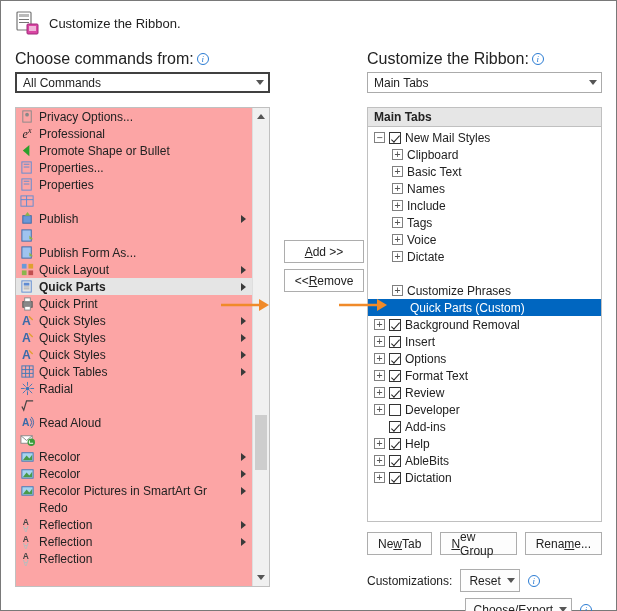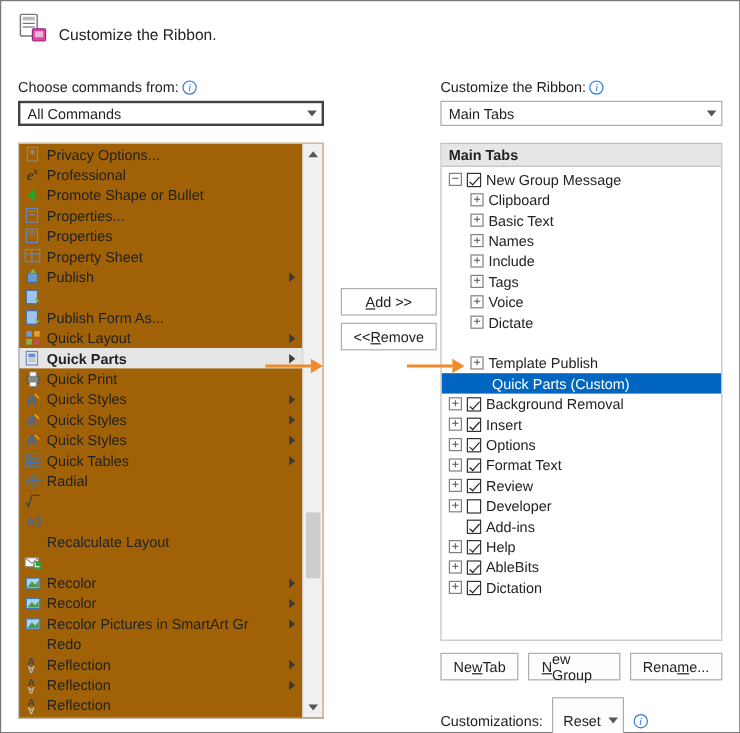--- a/index.html
+++ b/index.html
@@ -1,32 +1,32 @@
 <!DOCTYPE html>
 <html><head>
 <meta charset="utf-8">
 <style>
 * { margin: 0; padding: 0; box-sizing: border-box; }
 body { font-family: "Segoe UI", Tahoma, sans-serif; font-size: 12px; color: #222; background: #fff; width: 617px; height: 611px; overflow: hidden; }
 .dialog { border: 1px solid #797979; width: 617px; height: 611px; padding: 9px 14px 14px 14px; position: relative; background: #fff; }
-.title-row { display: flex; align-items: flex-end; gap: 8px; margin-bottom: 14px; }
+.title-row { display: flex; align-items: center; gap: 8px; margin-bottom: 14px; }
 .title-icon { width: 26px; height: 26px; position: relative; }
 .title-icon svg { width: 26px; height: 26px; }
 .title-text { font-size: 13px; }
 .cols { display: flex; gap: 0; }
 .col-left { width: 266px; }
 .col-mid { width: 86px; display: flex; flex-direction: column; align-items: center; justify-content: flex-start; padding-top: 190px; }
 .col-right { flex: 1; }
-.field-label { font-size: 12px; margin-bottom: 4px; display: flex; align-items: center; gap: 3px; margin-top: 16px; }
+.field-label { font-size: 16px; margin-bottom: 4px; display: flex; align-items: center; gap: 3px; }
 .info-icon { width: 12px; height: 12px; border-radius: 50%; border: 1px solid #2b7cd3; color: #2b7cd3; font-size: 9px; line-height: 10px; text-align: center; display: inline-block; }
 .info-icon::before { content: "i"; font-style: italic; font-family: Georgia, serif; }
 .select { height: 21px; border: 1px solid #ababab; background: #fff; display: flex; align-items: center; justify-content: space-between; padding: 0 4px 0 6px; font-size: 12px; width: 255px; }
 .select.hl { border: 2px solid #404040; }
 .select .arrow { width: 0; height: 0; border-left: 4px solid transparent; border-right: 4px solid transparent; border-top: 5px solid #555; }
-.list-box { border: 1px solid #c0c0c0; width: 255px; height: 480px; margin-top: 14px; position: relative; overflow: hidden; background: #a16207; }
+.list-box { border: 1px solid #c0c0c0; width: 255px; height: 480px; margin-top: 14px; position: relative; overflow: hidden; background: #fca5a5; }
 .list-scroll { position: absolute; right: 0; top: 0; bottom: 0; width: 17px; background: #f0f0f0; border-left: 1px solid #dedede; }
 .scroll-btn { height: 17px; display: flex; align-items: center; justify-content: center; }
 .scroll-track { position: absolute; top: 17px; bottom: 17px; left: 0; right: 0; }
 .scroll-thumb { background: #cdcdcd; position: absolute; left: 2px; right: 2px; top: 290px; height: 55px; }
 .scroll-btn.down { position: absolute; bottom: 0; width: 100%; }
 .scroll-btn.up { position: absolute; top: 0; width: 100%; }
 .scroll-arrow { width: 0; height: 0; }
 .scroll-arrow.up { border-left: 4px solid transparent; border-right: 4px solid transparent; border-bottom: 5px solid #555; }
 .scroll-arrow.down { border-left: 4px solid transparent; border-right: 4px solid transparent; border-top: 5px solid #555; }
 .list-items { width: calc(100% - 17px); }
@@ -45,21 +45,21 @@
 .exp { width: 11px; height: 11px; border: 1px solid #808080; display: flex; align-items: center; justify-content: center; font-size: 10px; line-height: 9px; font-family: monospace; color: #555; margin-right: 4px; flex-shrink: 0; }
 .chk { width: 12px; height: 12px; border: 1px solid #333; margin-right: 4px; position: relative; flex-shrink: 0; }
 .chk.checked::after { content: ""; position: absolute; left: 1px; top: 3px; width: 8px; height: 3px; border-left: 1.5px solid #222; border-bottom: 1.5px solid #222; transform: rotate(-48deg); }
 .ti.sel { background: #0066c0; color: #fff; }
 .ind0 { padding-left: 6px; }
 .ind1 { padding-left: 24px; }
 .ind2 { padding-left: 42px; align-items: center; }
 .btn-row { margin-top: 10px; display: flex; gap: 8px; }
 .btn { height: 23px; border: 1px solid #adadad; background: #fdfdfd; padding: 0 10px; font-size: 12px; display: flex; align-items: center; }
 .cust-row { margin-top: 14px; display: flex; align-items: center; gap: 8px; }
-.split-btn { height: 39px; border: 1px solid #adadad; background: #fdfdfd; display: flex; align-items: center; padding: 0 4px 0 8px; font-size: 12px; gap: 6px; }
+.split-btn { height: 23px; border: 1px solid #adadad; background: #fdfdfd; display: flex; align-items: center; padding: 0 4px 0 8px; font-size: 12px; gap: 6px; }
 .split-btn .arrow { width: 0; height: 0; border-left: 4px solid transparent; border-right: 4px solid transparent; border-top: 5px solid #555; }
 .arrow-graphic { position: absolute; pointer-events: none; }
 .arrow-1 { left: 220px; top: 295px; width: 48px; height: 18px; }
 .arrow-2 { left: 338px; top: 295px; width: 48px; height: 18px; }
 .arrow-svg line { stroke: #f08a2a; stroke-width: 2.5; }
 .arrow-svg polygon { fill: #f08a2a; }
 </style>
 </head>
 <body>
 
@@ -136,21 +136,20 @@
               <span class="lbl">Properties</span>
             </div>
             <div class="li">
               <span class="ic">
                 <svg width="15" height="15" viewBox="0 0 16 16">
                   <rect x="1" y="2" width="13" height="11" fill="none" stroke="#5f8bd2"></rect>
                   <line x1="1" y1="6" x2="14" y2="6" stroke="#5f8bd2"></line>
                   <line x1="7" y1="2" x2="7" y2="13" stroke="#5f8bd2"></line>
                 </svg>
               </span>
-              <span class="lbl">Property Sheet</span>
             </div>
             <div class="li">
               <span class="ic">
                 <svg width="15" height="15" viewBox="0 0 16 16">
                   <rect x="3" y="5" width="9" height="8" fill="#6a98d8" stroke="#3b6aa8"></rect>
                   <polygon points="8,1 11,5 5,5" fill="#8bb54b"></polygon>
                 </svg>
               </span>
               <span class="lbl">Publish</span>
               <span class="tri-r"></span>
@@ -273,24 +272,21 @@
               </span>
             </div>
             <div class="li">
               <span class="ic">
                 <svg width="15" height="15" viewBox="0 0 16 16">
                   <text x="2" y="12" font-size="11" font-weight="bold" fill="#3b6aa8">A</text>
                   <path d="M11 4 q3 4 0 8" fill="none" stroke="#3b6aa8"></path>
                   <path d="M12 2 q5 6 0 12" fill="none" stroke="#3b6aa8"></path>
                 </svg>
               </span>
-            </div>
-            <div class="li">
-              <span class="ic"></span>
-              <span class="lbl">Recalculate Layout</span>
+              <span class="lbl">Read Aloud</span>
             </div>
             <div class="li">
               <span class="ic">
                 <svg width="15" height="15" viewBox="0 0 16 16">
                   <rect x="1" y="4" width="12" height="8" fill="#fff" stroke="#888"></rect>
                   <polyline points="1,4 7,9 13,4" fill="none" stroke="#888"></polyline>
                   <circle cx="12" cy="11" r="4" fill="#3b9c3b"></circle>
                   <polyline points="10,9 10,12 14,12" fill="none" stroke="#fff"></polyline>
                 </svg>
               </span>
@@ -394,21 +390,21 @@
         <span>Main Tabs</span>
         <span class="arrow"></span>
       </div>
 
       <div class="tree-box">
         <div class="tree-hdr">Main Tabs</div>
         <div class="tree-items" id="tree-list">
             <div class="ti ind0">
               <span class="exp">−</span>
               <span class="chk checked"></span>
-              <span>New Group Message</span>
+              <span>New Mail Styles</span>
             </div>
             <div class="ti ind1">
               <span class="exp">+</span>
               <span>Clipboard</span>
             </div>
             <div class="ti ind1">
               <span class="exp">+</span>
               <span>Basic Text</span>
             </div>
             <div class="ti ind1">
@@ -427,21 +423,21 @@
               <span class="exp">+</span>
               <span>Voice</span>
             </div>
             <div class="ti ind1">
               <span class="exp">+</span>
               <span>Dictate</span>
             </div>
             <div class="ti ind1" style="height: 17px;"></div>
             <div class="ti ind1">
               <span class="exp">+</span>
-              <span>Template Publish</span>
+              <span>Customize Phrases</span>
             </div>
             <div class="ti ind2 sel">
               <span>Quick Parts (Custom)</span>
             </div>
             <div class="ti ind0">
               <span class="exp">+</span>
               <span class="chk checked"></span>
               <span>Background Removal</span>
             </div>
             <div class="ti ind0">

